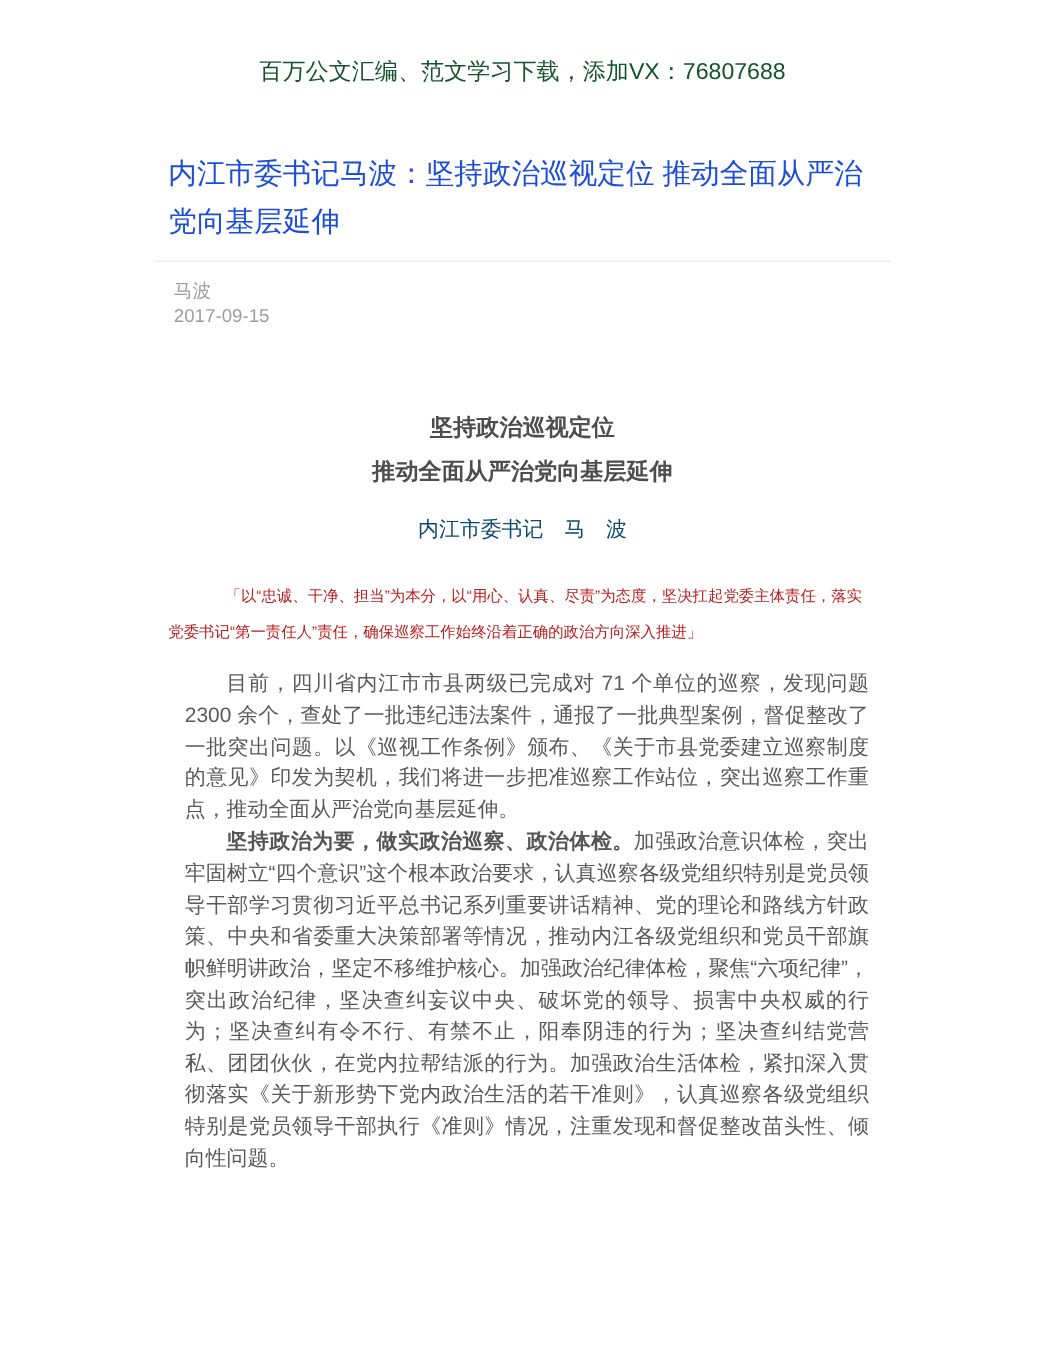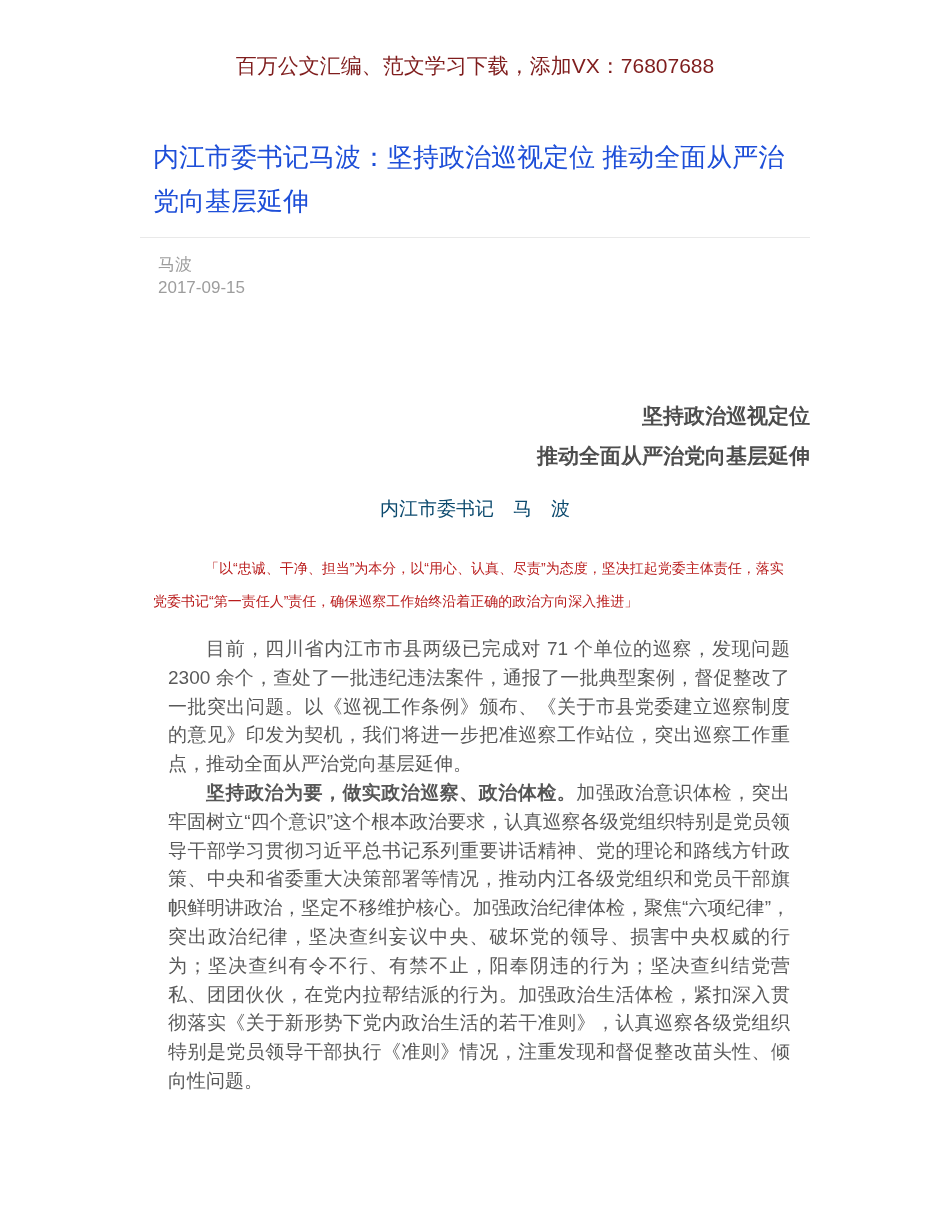--- a/index.html
+++ b/index.html
@@ -38,22 +38,22 @@
     border-bottom: 1px solid #e9e9e9;
     height: 0;
   }
   .meta {
     margin: 15px 0 12px 18px;
     font-size: 17px;
     line-height: 23px;
     color: #9d9d9d;
   }
   .headings {
-    margin-top: 97px;
-    text-align: right;
+    margin-top: 70px;
+    text-align: center;
     font-size: 21px;
     font-weight: 700;
     line-height: 40px;
     color: #4d4d4d;
   }
   .byline {
     margin-top: 20px;
     text-align: center;
     font-size: 19px;
     line-height: 26px;
@@ -80,21 +80,21 @@
   }
   .body-text p b {
     font-weight: 700;
     color: #555555;
     margin-top: 36px;
   }
 </style>
 </head>
 <body>
 
-<div class="banner" style="color: #7f1d1d;">
+<div class="banner" style="color: #14532d;">
   <span>百万公文汇编、范文学习下载，添加VX：76807688</span>
 </div>
 
 <div class="article">
 
   <h1 class="title">内江市委书记马波：坚持政治巡视定位 推动全面从严治党向基层延伸</h1>
 
   <div class="divider"></div>
 
   <div class="meta">

